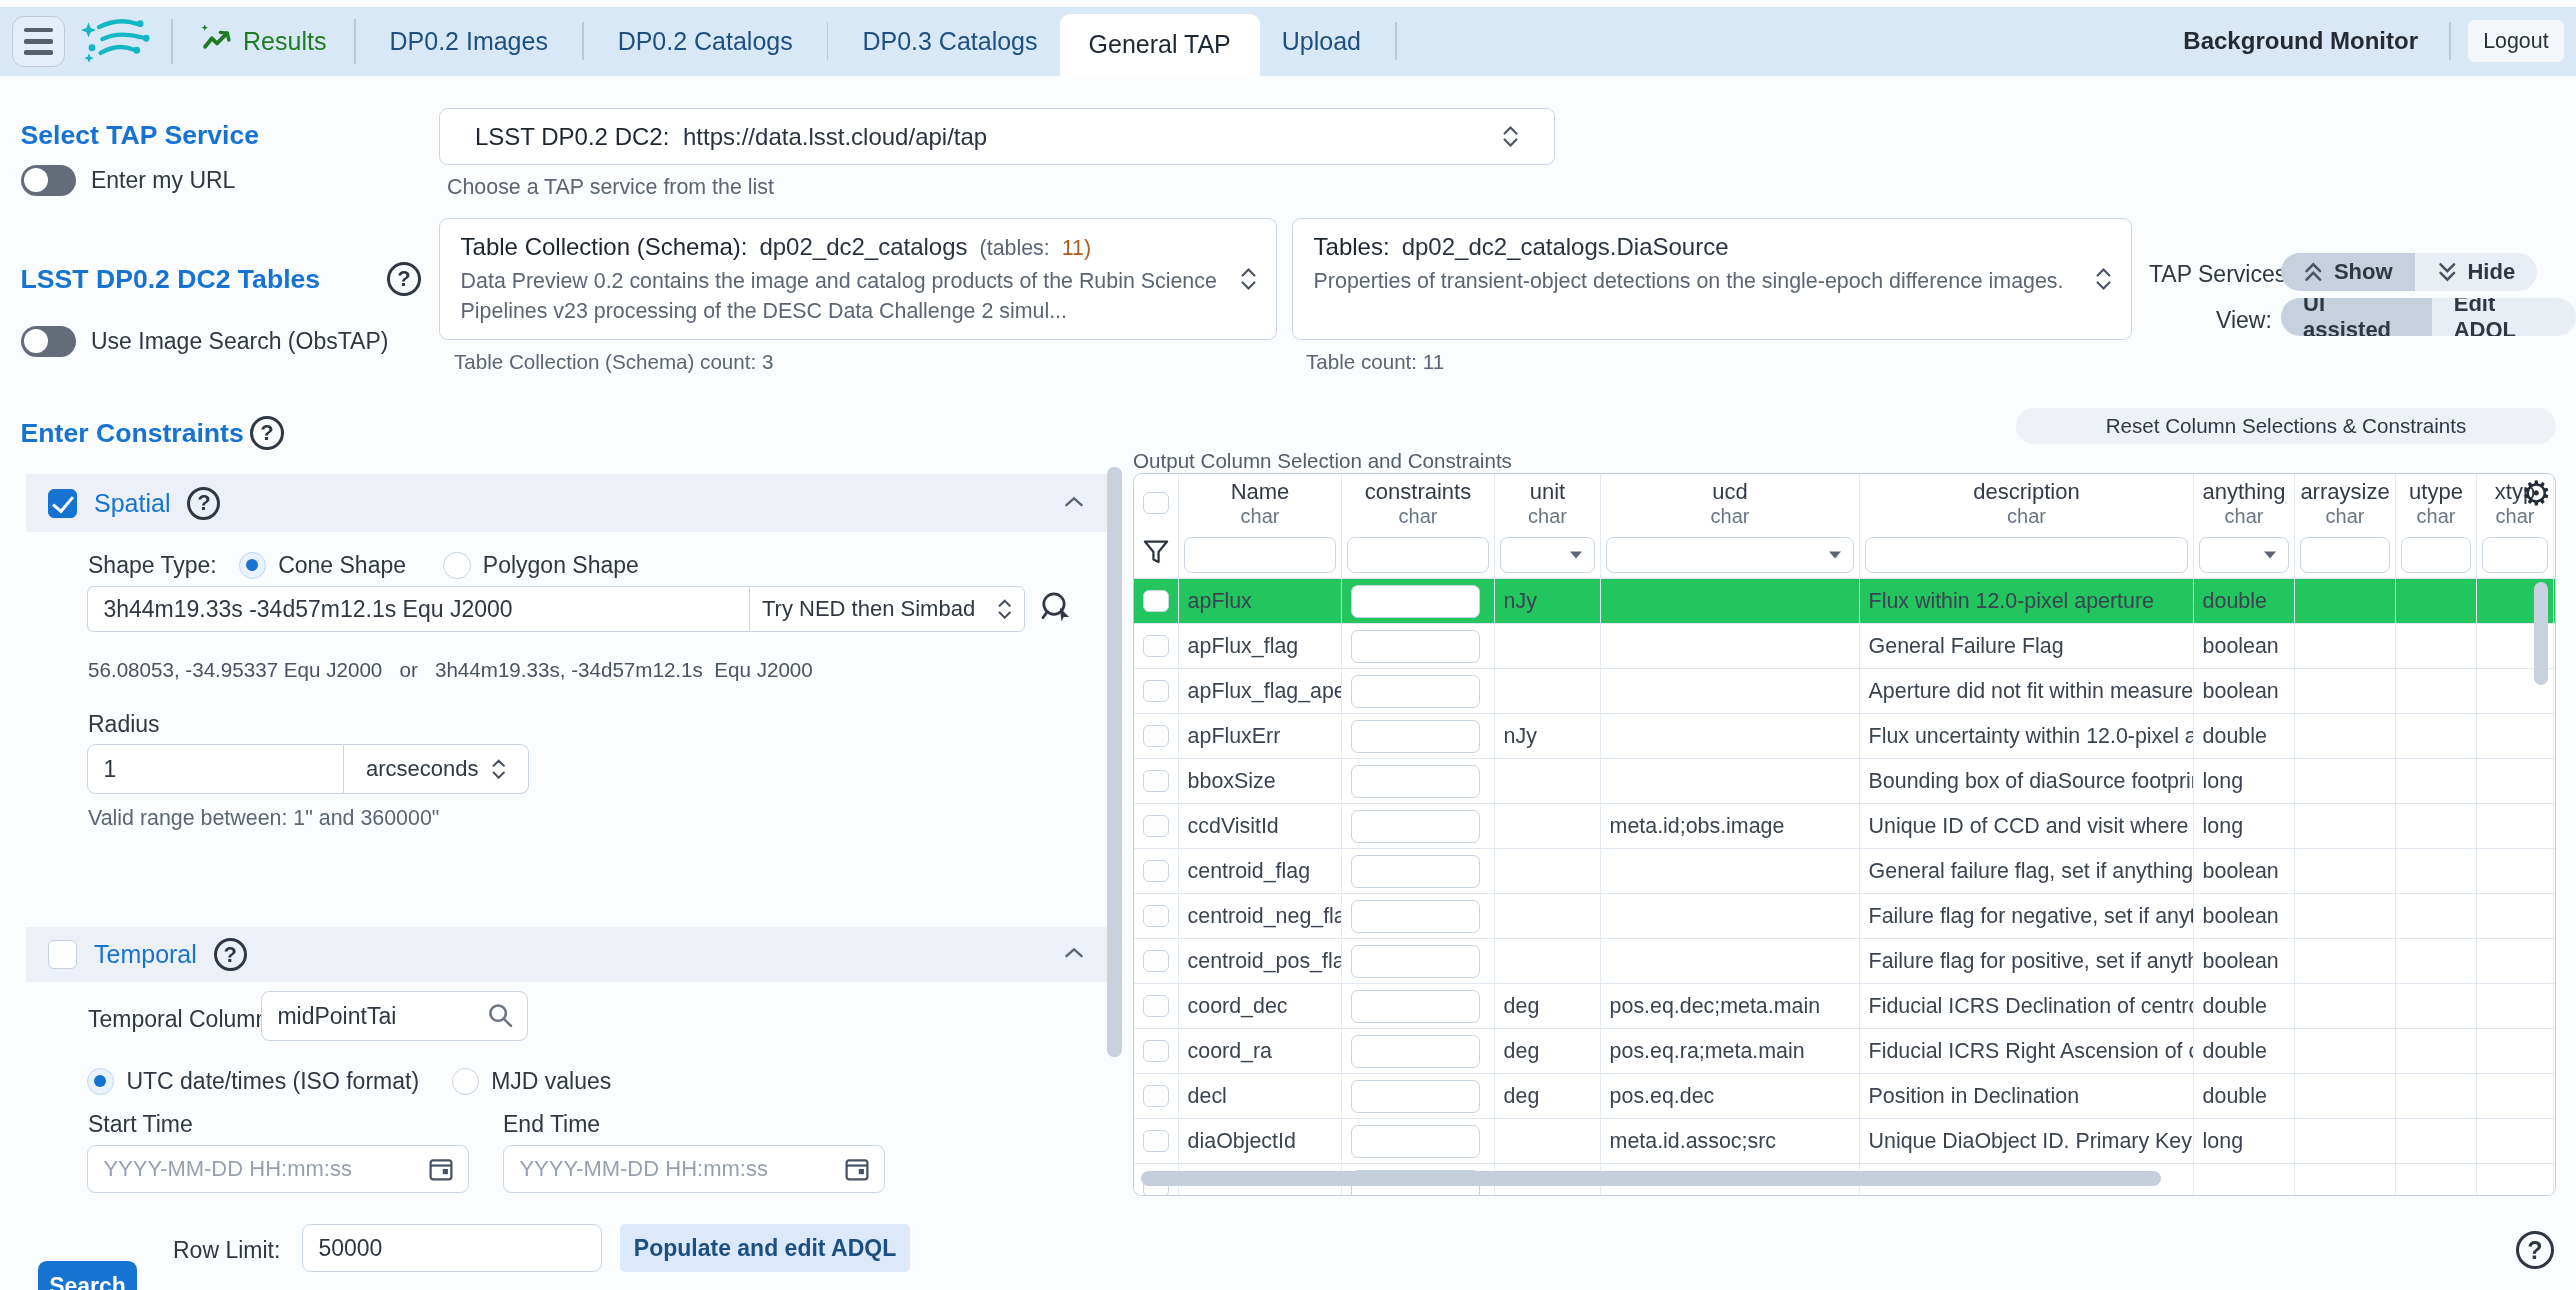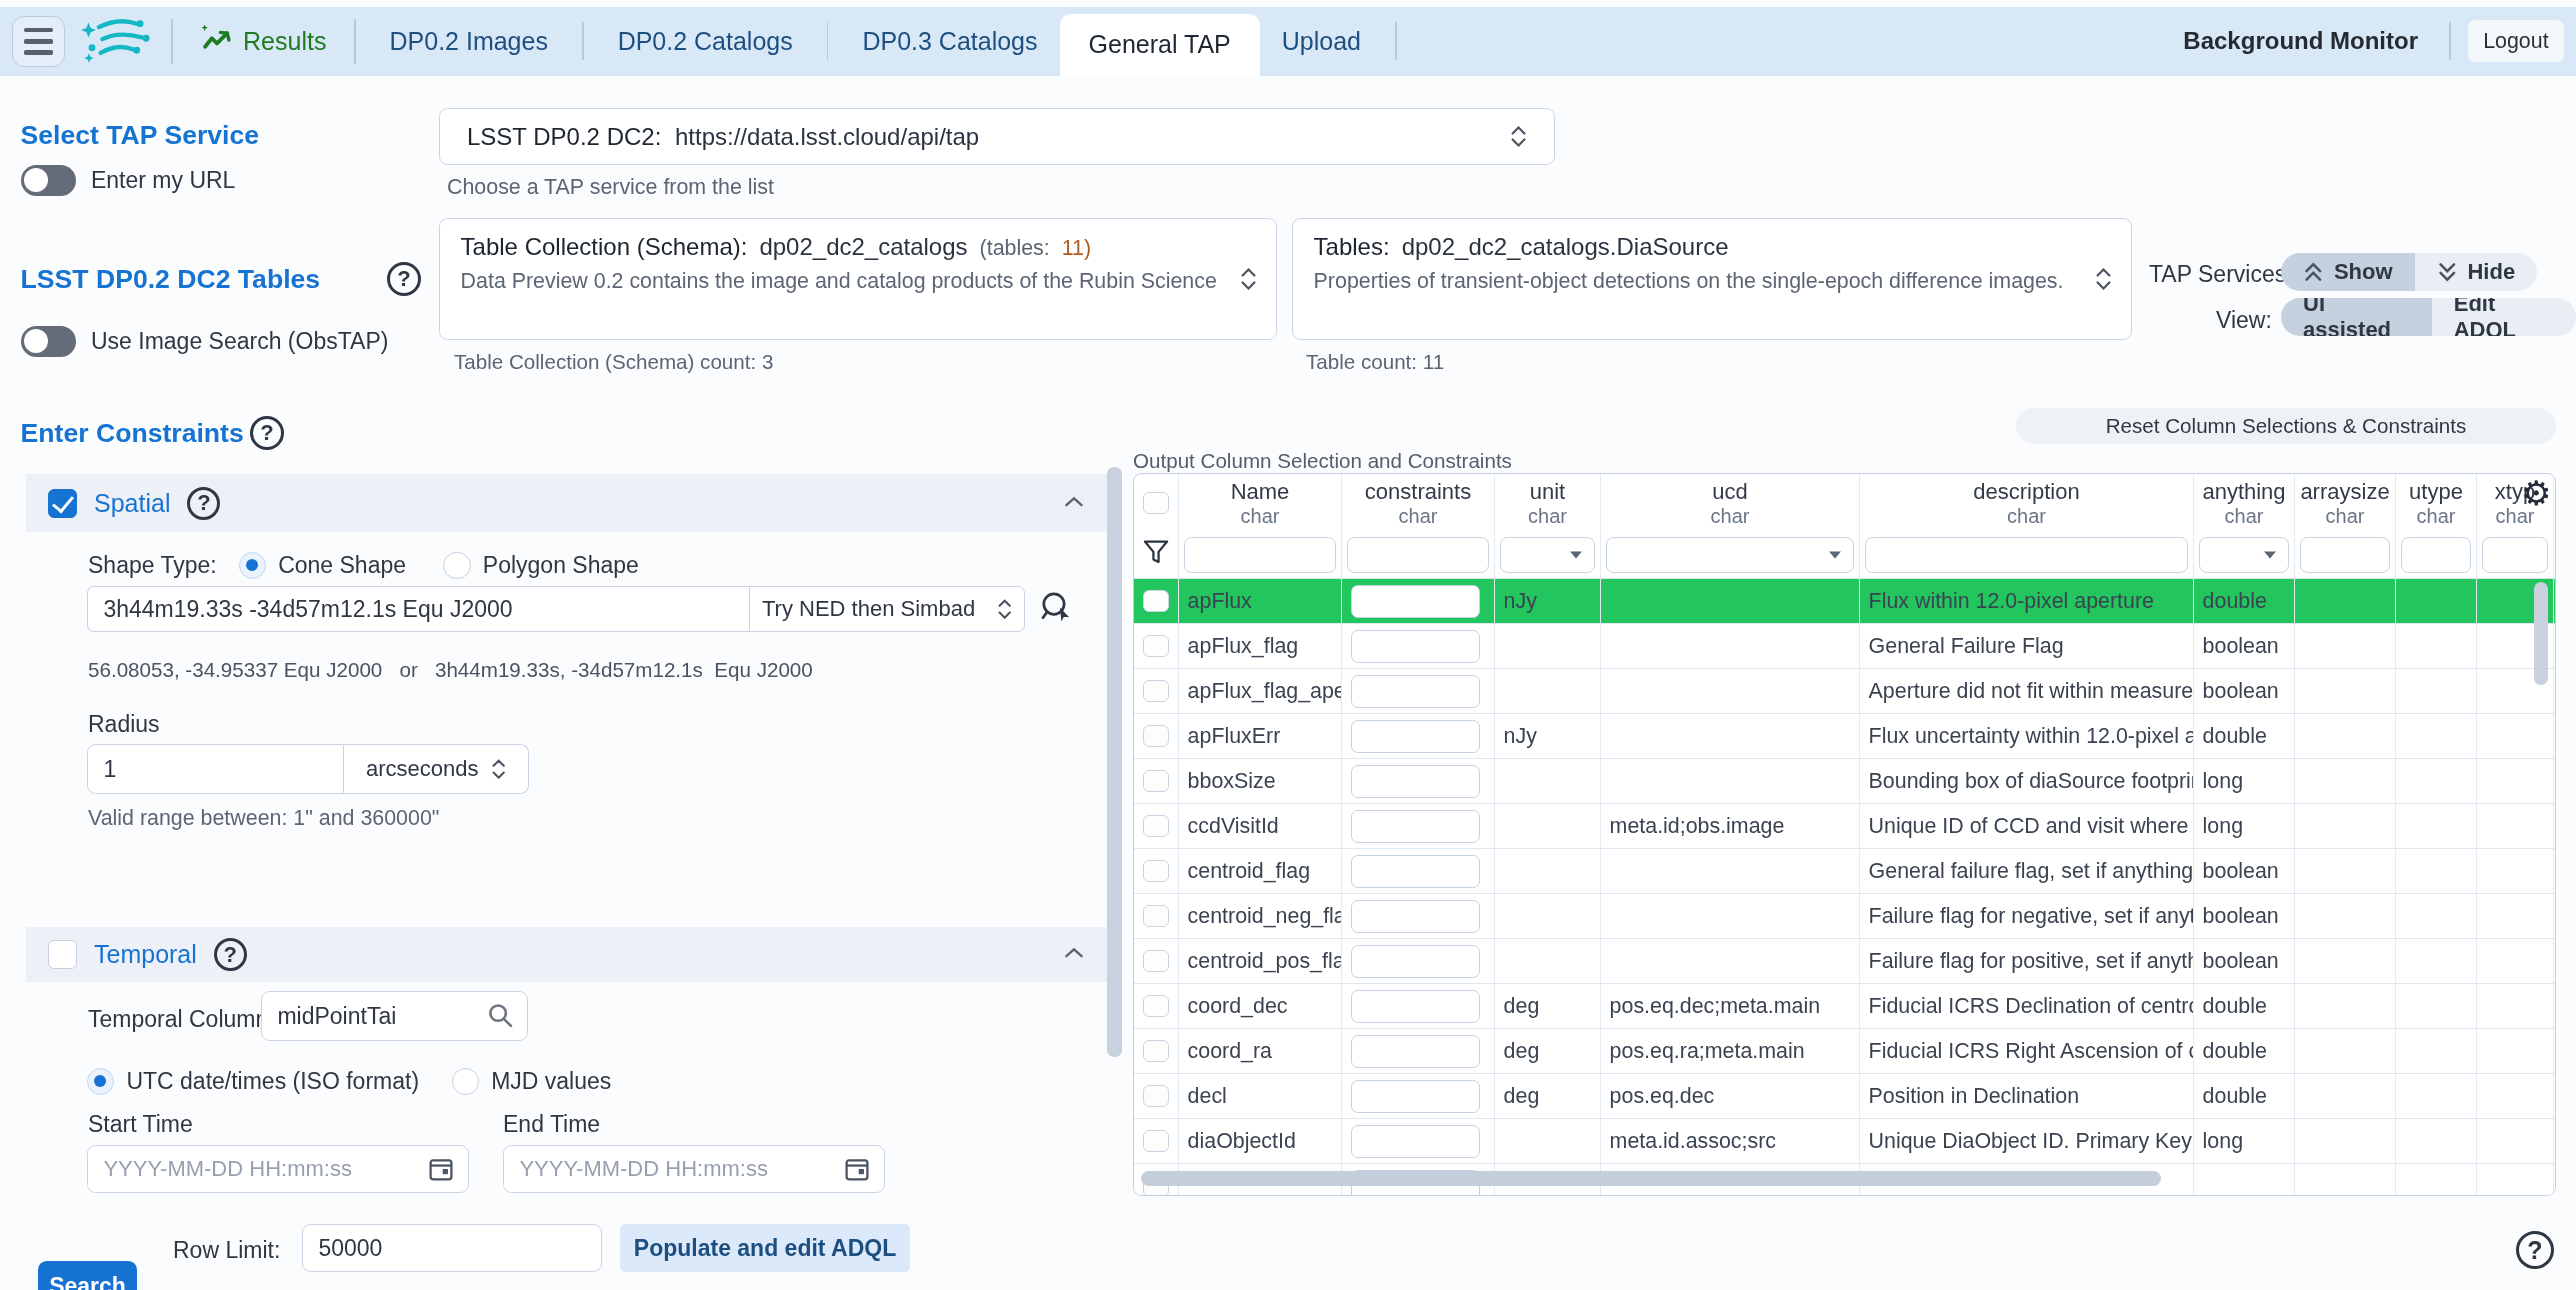--- a/index.html
+++ b/index.html
@@ -135,21 +135,21 @@
       <div class="vdiv short"></div>
       <div class="logout">Logout</div>
     </div>
   </div>
 
   <div class="abs h-blue" style="left:20.6px; top:120px;">Select TAP Service</div>
   <div class="abs toggle-row" style="left:20.6px; top:165px;">
     <div class="toggle"></div>
     <span>Enter my URL</span>
   </div>
-  <div class="abs selbox" style="left:439px; top:108px; width:1116px; height:57px; display:flex; align-items:center; padding:0 27px; gap:13.7px;">
+  <div class="abs selbox" style="left:439px; top:108px; width:1116px; height:57px; display:flex; align-items:center; padding:0 35px; gap:13.7px;">
     <span style="font-size:24px; color:#1d2530;">LSST DP0.2 DC2:</span>
     <span style="font-size:24px; color:#2a3340;">https://data.lsst.cloud/api/tap</span>
     <span class="stepper" style="margin-left:auto;">
       <svg width="17" height="11" viewBox="0 0 20 13">
           <path d="M3 10 L10 3 L17 10" stroke="#4a5361" stroke-width="2.6" fill="none" stroke-linecap="round"></path>
         </svg>
       <svg width="17" height="11" viewBox="0 0 20 13">
           <path d="M3 3 L10 10 L17 3" stroke="#4a5361" stroke-width="2.6" fill="none" stroke-linecap="round"></path>
         </svg>
     </span>
@@ -164,20 +164,21 @@
   </div>
 
   <div class="abs selbox" style="left:439px; top:218px; width:838px; height:122px; padding:13.7px 20.6px;">
     <div style="display:flex; align-items:baseline; gap:12px; white-space:nowrap;">
       <span style="font-size:24px; color:#1d2530;">Table Collection (Schema):</span>
       <span style="font-size:24px; color:#2a3340;">dp02_dc2_catalogs</span>
       <span style="font-size:21.4px; color:#5b6573;">(tables:</span>
       <span style="font-size:21.4px; color:#b05a1c;">11)</span>
     </div>
     <div class="gray-note" style="margin-top:8.6px;">Data Preview 0.2 contains the image and catalog products of the Rubin Science</div>
+    <div class="gray-note" style="margin-top:5.1px;">Pipelines v23 processing of the DESC Data Challenge 2 simul...</div>
     <span class="stepper" style="position:absolute; right:19px; top:48px;">
       <svg width="17" height="11" viewBox="0 0 20 13">
           <path d="M3 10 L10 3 L17 10" stroke="#4a5361" stroke-width="2.6" fill="none" stroke-linecap="round"></path>
         </svg>
       <svg width="17" height="11" viewBox="0 0 20 13">
           <path d="M3 3 L10 10 L17 3" stroke="#4a5361" stroke-width="2.6" fill="none" stroke-linecap="round"></path>
         </svg>
     </span>
   </div>
   <div class="abs gray-note" style="left:454px; top:350px; font-size:20.6px;">Table Collection (Schema) count: 3</div>

